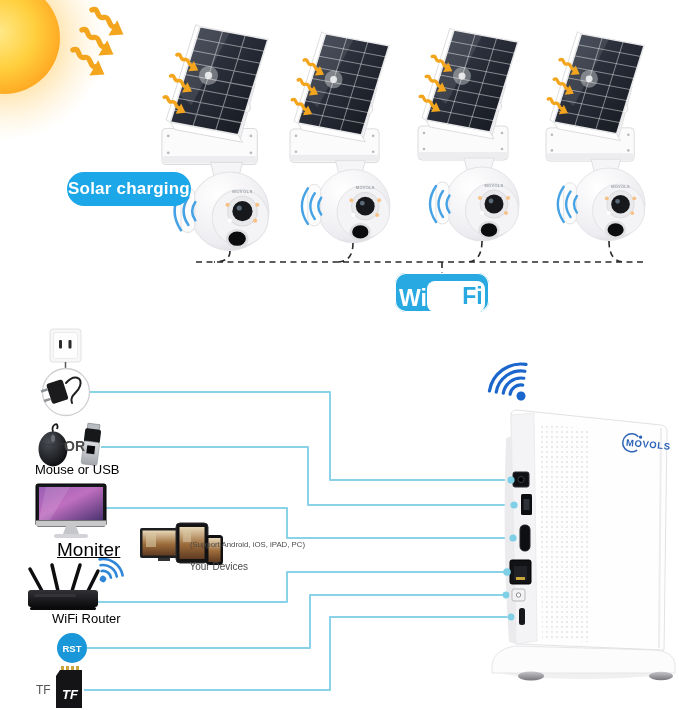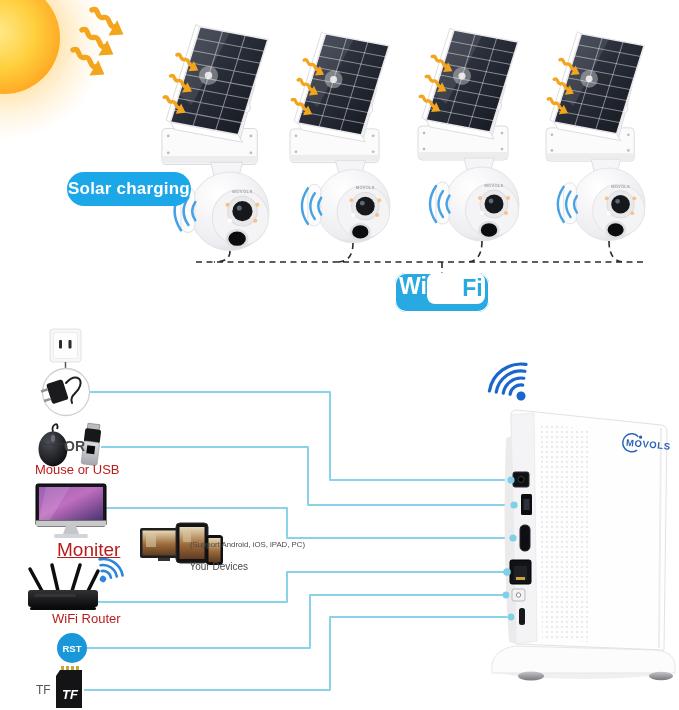--- a/index.html
+++ b/index.html
@@ -15,28 +15,28 @@
   .stage svg.art{position:absolute;left:0;top:0;}
   .badge{
     position:absolute;left:35px;top:172px;width:124px;height:34px;
     background:var(--badge-blue);border-radius:17px;color:#fff;
     font-weight:700;font-size:17px;display:flex;align-items:center;justify-content:center;
     letter-spacing:.2px;
     margin-left:32px;
   }
   .wifi-logo{
     position:absolute;left:395px;top:273px;width:94px;height:39px;box-sizing:border-box;
-    background:var(--wifi-blue);border-radius:11px;display:flex;align-items:flex-start;
+    background:var(--wifi-blue);border-radius:11px;display:flex;align-items:flex-end;
     padding:0 4px;box-shadow:0 0 0 1px #ffffff inset;
   }
   .wifi-logo .wi{flex:1;text-align:center;color:#fff;font-weight:800;font-size:23px;}
   .wifi-logo .fi-box{width:42px;height:31px;background:#fff;border-radius:8px;
     display:flex;align-items:center;justify-content:center;padding-left:33px;}
   .wifi-logo .fi{color:var(--wifi-blue);font-weight:800;font-size:23px;}
-  .lbl{position:absolute;color:#b91c1c;white-space:nowrap;}
+  .lbl{position:absolute;color:#000000;white-space:nowrap;}
   .lbl-or{left:64px;top:438px;font-size:14px;font-weight:700;color:#4a4a4a;}
   .lbl-mouse{left:35px;top:462px;font-size:13px;}
   .lbl-moniter{left:57px;top:539px;font-size:19px;text-decoration:underline;}
   .lbl-dev1{left:128px;top:561px;width:120px;text-align:right;font-size:10px;color:#4a4a4a;}
   .lbl-dev2{left:113px;top:540px;width:150px;text-align:right;font-size:7.8px;color:#4a4a4a;padding-left:42px;}
   .lbl-router{left:37px;top:611px;font-size:13px;margin-left:15px;}
   .lbl-tf{left:36px;top:683px;font-size:12px;color:#555;}
 </style>
 </head>
 <body>

